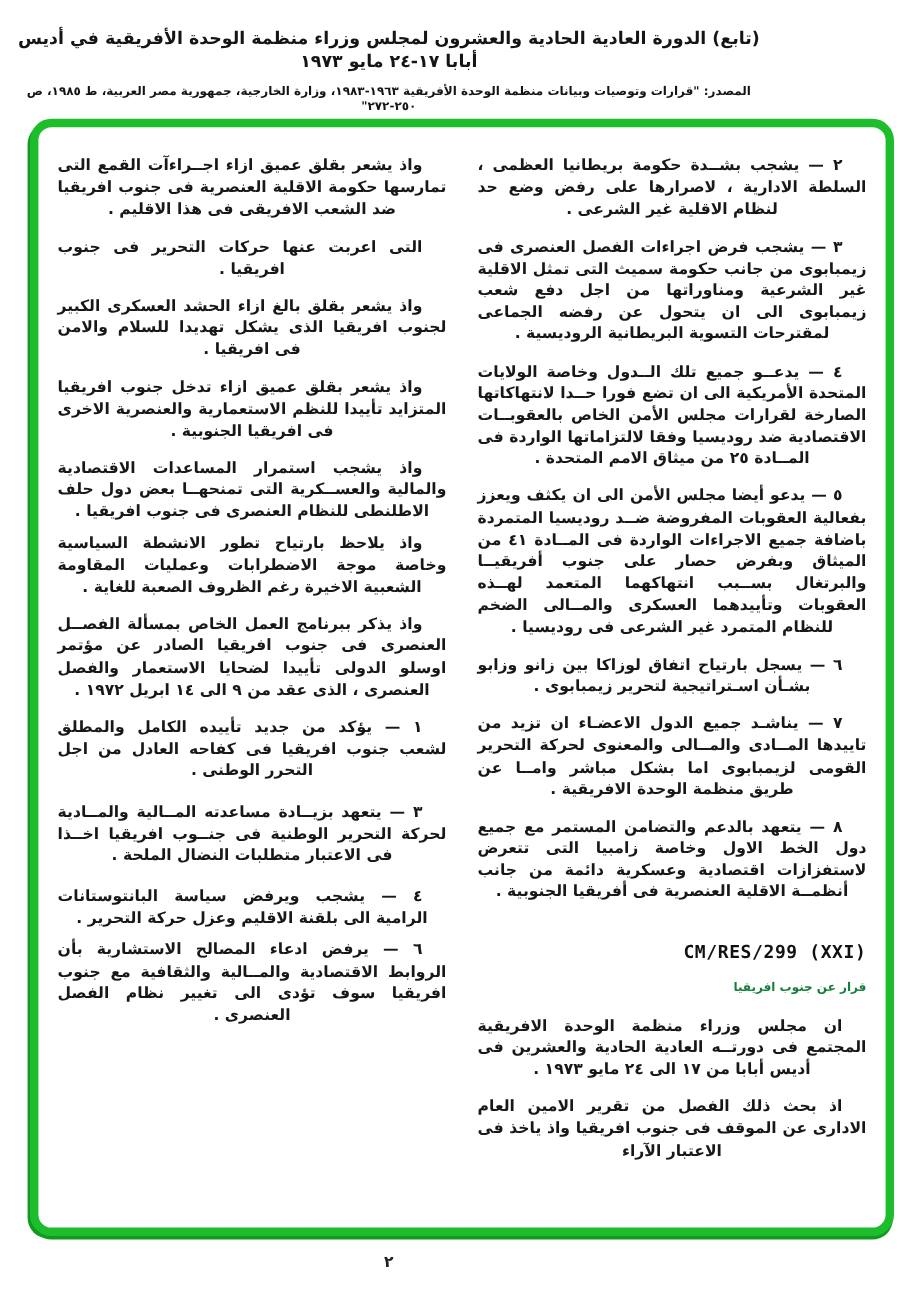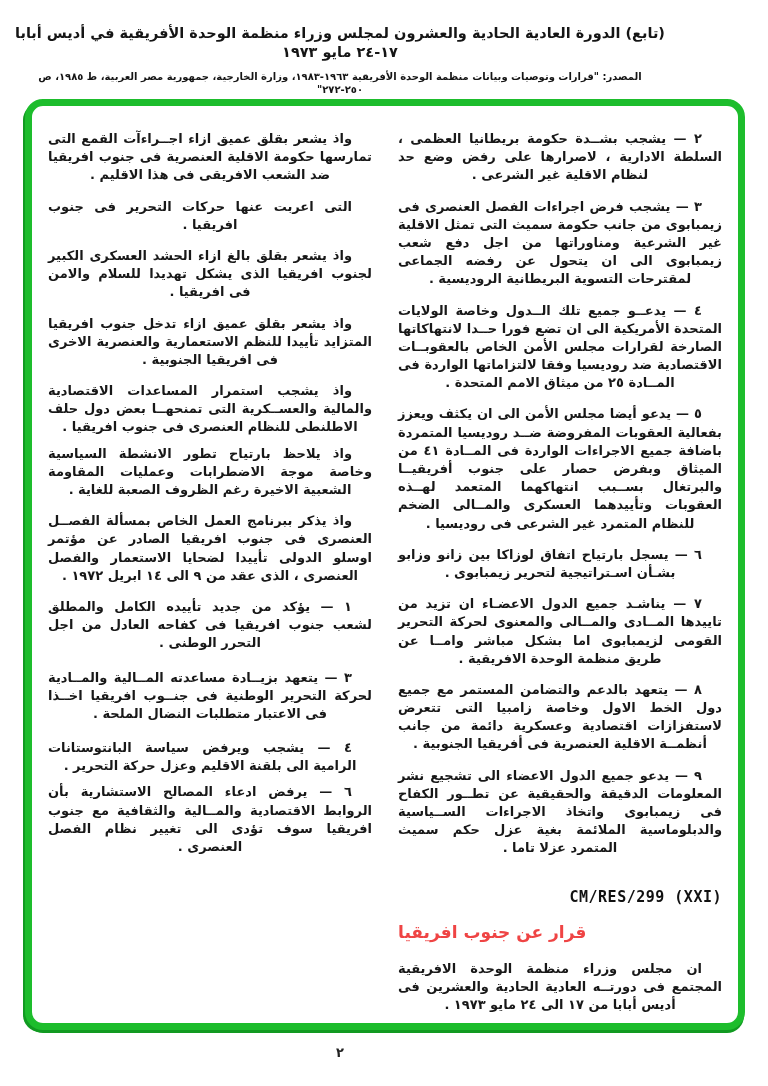--- a/index.html
+++ b/index.html
@@ -1,21 +1,21 @@
 <!DOCTYPE html>
 <html lang="ar" style="--frame-green: #1dbd2c; --frame-green-dark: #119a21;"><head>
 <meta charset="utf-8">
 <style>
   html,body{margin:0;padding:0;}
   body{
     width:768px;height:1086px;background:#ffffff;
     font-family:"DejaVu Sans",sans-serif;color:#151515;
     position:relative;overflow:hidden;
   }
-  .page{position:relative;width:648px;height:1086px;background:#fff;padding-left:32px;}
+  .page{position:relative;width:648px;height:1086px;background:#fff;}
 
   
   .header{
     position:absolute;top:24px;left:0;right:0;
     direction:rtl;text-align:center;
   }
   .header-title{
     font-size:14.5px;font-weight:700;letter-spacing:0;
     margin:0 10px 8px;line-height:1.3;
   }
@@ -56,22 +56,22 @@
   
   .cmres{
     direction:ltr;text-align:right;
     font-family:"DejaVu Sans Mono",monospace;
     font-size:15px;font-weight:700;letter-spacing:.5px;
     margin:30px 0 16px;color:#111;
   }
 
   
   .res-title{
-    font-size:17px;font-weight:800;text-align:left;
-    margin:6px 0 18px;color:#ef4444;
+    font-size:10px;font-weight:800;text-align:right;
+    margin:6px 0 18px;color:#15803d;
   }
 
   
   .page-number{
     position:absolute;left:0;right:0;bottom:26px;
     text-align:center;font-size:13px;font-weight:700;color:#222;
   }
 </style>
 </head>
 <body>
@@ -87,21 +87,20 @@
     <div class="content">
 
       <div class="col">
         <p class="para">٢ — يشجب بشــدة حكومة بريطانيا العظمى ، السلطة الادارية ، لاصرارها على رفض وضع حد لنظام الاقلية غير الشرعى .</p>
         <p class="para">٣ — يشجب فرض اجراءات الفصل العنصرى فى زيمبابوى من جانب حكومة سميث التى تمثل الاقلية غير الشرعية ومناوراتها من اجل دفع شعب زيمبابوى الى ان يتحول عن رفضه الجماعى لمقترحات التسوية البريطانية الروديسية .</p>
         <p class="para">٤ — يدعــو جميع تلك الــدول وخاصة الولايات المتحدة الأمريكية الى ان تضع فورا حــدا لانتهاكاتها الصارخة لقرارات مجلس الأمن الخاص بالعقوبــات الاقتصادية ضد روديسيا وفقا لالتزاماتها الواردة فى المــادة ٢٥ من ميثاق الامم المتحدة .</p>
         <p class="para">٥ — يدعو أيضا مجلس الأمن الى ان يكثف ويعزز بفعالية العقوبات المفروضة ضــد روديسيا المتمردة باضافة جميع الاجراءات الواردة فى المــادة ٤١ من الميثاق وبفرض حصار على جنوب أفريقيــا والبرتغال بســبب انتهاكهما المتعمد لهــذه العقوبات وتأييدهما العسكرى والمــالى الضخم للنظام المتمرد غير الشرعى فى روديسيا .</p>
         <p class="para">٦ — يسجل بارتياح اتفاق لوزاكا بين زانو وزابو بشـأن اسـتراتيجية لتحرير زيمبابوى .</p>
         <p class="para">٧ — يناشـد جميع الدول الاعضـاء ان تزيد من تاييدها المــادى والمــالى والمعنوى لحركة التحرير القومى لزيمبابوى اما بشكل مباشر وامــا عن طريق منظمة الوحدة الافريقية .</p>
         <p class="para">٨ — يتعهد بالدعم والتضامن المستمر مع جميع دول الخط الاول وخاصة زامبيا التى تتعرض لاستفزازات اقتصادية وعسكرية دائمة من جانب أنظمــة الاقلية العنصرية فى أفريقيا الجنوبية .</p>
-        <p class="para tight">٩ — يدعو جميع الدول الاعضاء الى تشجيع نشر المعلومات الدقيقة والحقيقية عن تطــور الكفاح فى زيمبابوى واتخاذ الاجراءات الســياسية والدبلوماسية الملائمة بغية عزل حكم سميث المتمرد عزلا تاما .</p>
 
         <div class="cmres">CM/RES/299 (XXI)</div>
 
         <h2 class="res-title">قرار عن جنوب افريقيا</h2>
 
         <p class="para">ان مجلس وزراء منظمة الوحدة الافريقية المجتمع فى دورتــه العادية الحادية والعشرين فى أديس أبابا من ١٧ الى ٢٤ مايو ١٩٧٣ .</p>
         <p class="para">اذ بحث ذلك الفصل من تقرير الامين العام الادارى عن الموقف فى جنوب افريقيا واذ ياخذ فى الاعتبار الآراء</p>
       </div>
 
       <div class="col">

